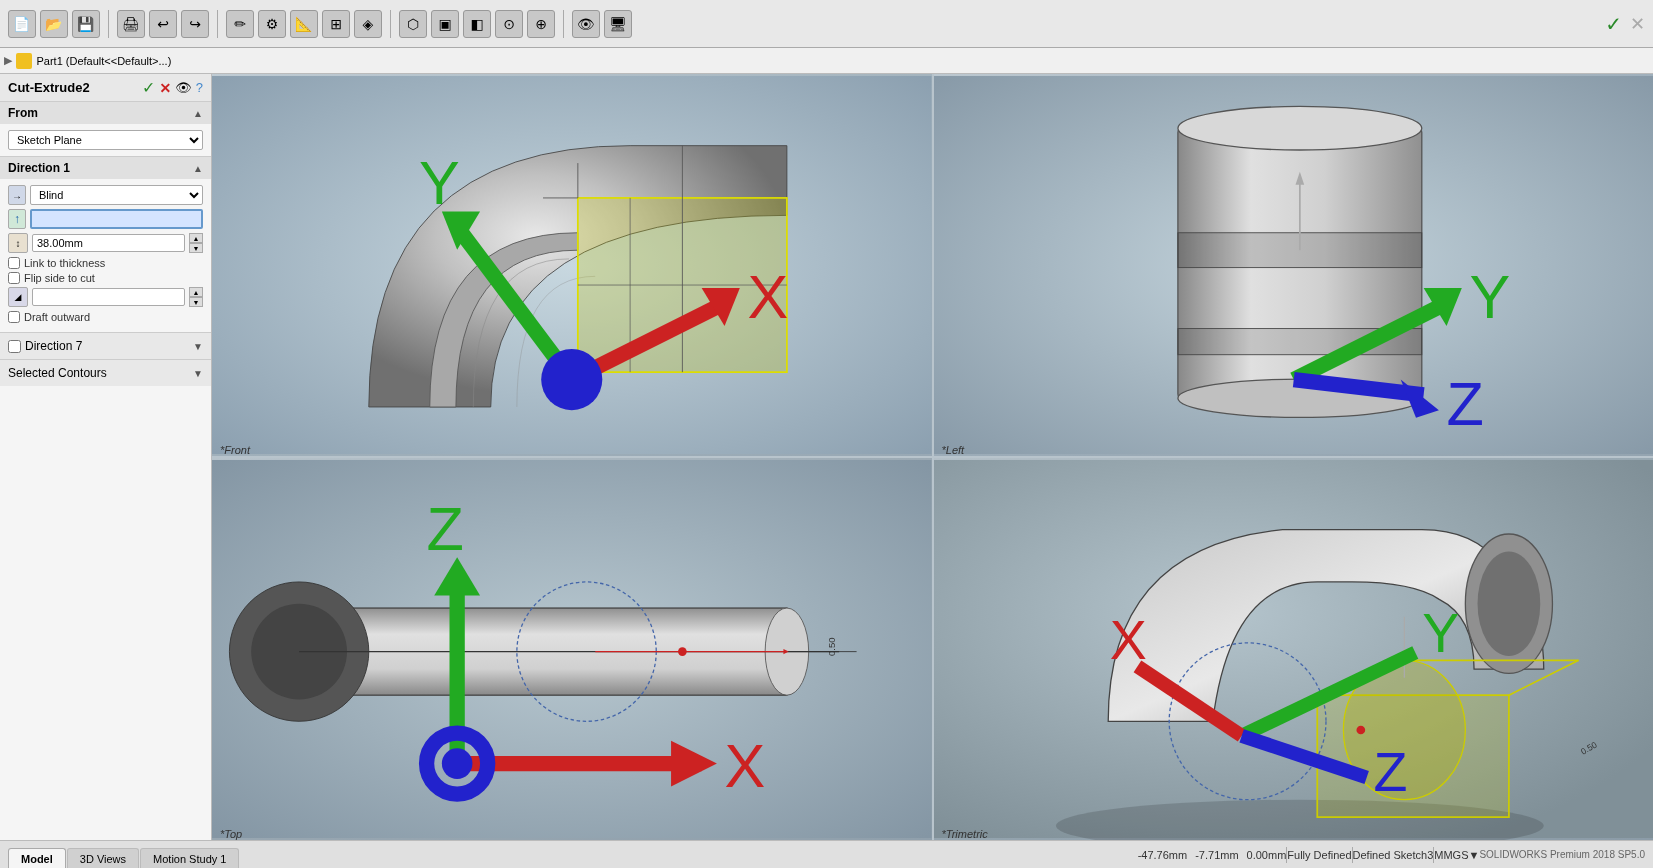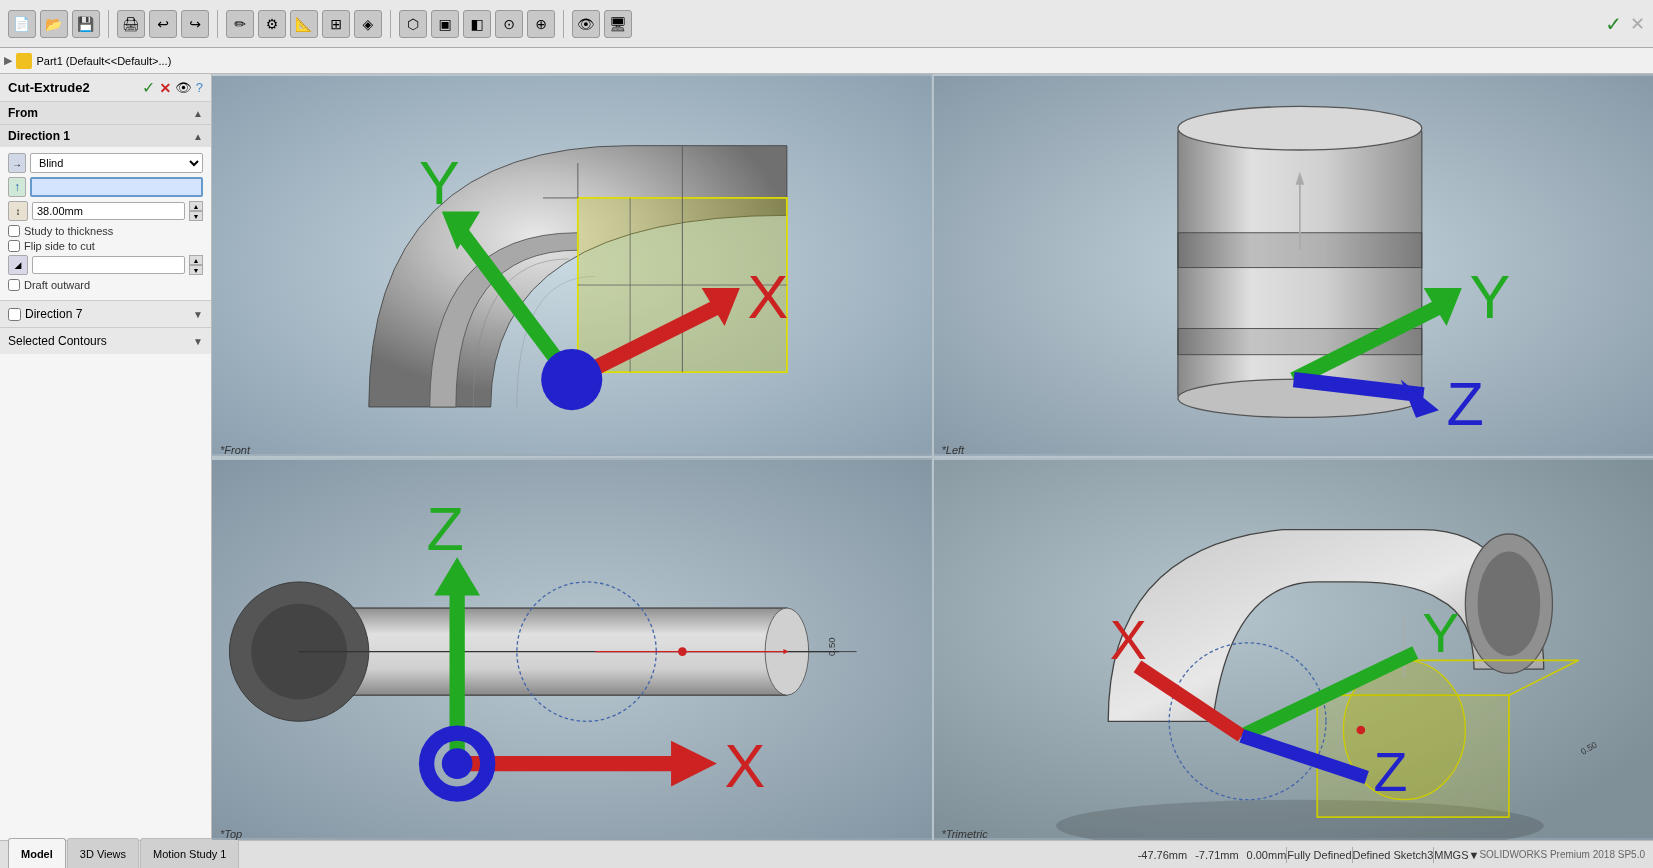--- a/index.html
+++ b/index.html
@@ -277,21 +277,21 @@
       gap: 1px;
     }
     .status-tab {
       padding: 2px 12px;
       background: #d0d0d0;
       border: 1px solid #bbb;
       border-bottom: none;
       font-size: 11px;
       cursor: pointer;
       border-radius: 3px 3px 0 0;
-      height: 30px;
+      height: 20px;
       display: flex; align-items: center;
     }
     .status-tab.active {
       background: #f5f5f5;
       border-color: #aaa;
       font-weight: bold;
     }
     .status-info {
       flex: 1;
       display: flex;
@@ -366,20 +366,28 @@
       </div>
     </div>
 
     <div class="panel-scroll">
 
       <div class="section">
         <div class="section-header">
           <span class="section-header-label">From</span>
           <span class="collapse-arrow">▲</span>
         </div>
+        <div class="section-content">
+          <select class="form-select">
+            <option>Sketch Plane</option>
+            <option>Surface/Face/Plane</option>
+            <option>Vertex</option>
+            <option>Offset</option>
+          </select>
+        </div>
       </div>
 
       <div class="section">
         <div class="section-header">
           <span class="section-header-label">Direction 1</span>
           <span class="collapse-arrow">▲</span>
         </div>
         <div class="section-content">
 
           <div class="direction-row">
@@ -401,21 +409,21 @@
             <div class="depth-icon">↕</div>
             <input type="text" class="depth-input" value="38.00mm" style="">
             <div class="spinner">
               <div class="spin-btn">▲</div>
               <div class="spin-btn">▼</div>
             </div>
           </div>
 
           <div class="checkbox-row">
             <input type="checkbox" id="link-thick" style="">
-            <label for="link-thick">Study to thickness</label>
+            <label for="link-thick">Link to thickness</label>
           </div>
           <div class="checkbox-row">
             <input type="checkbox" id="flip-side" style="">
             <label for="flip-side">Flip side to cut</label>
           </div>
 
           <div class="depth-input-row">
             <div class="draft-icon">◢</div>
             <input type="text" class="draft-input" value="" style="">
             <div class="spinner">

